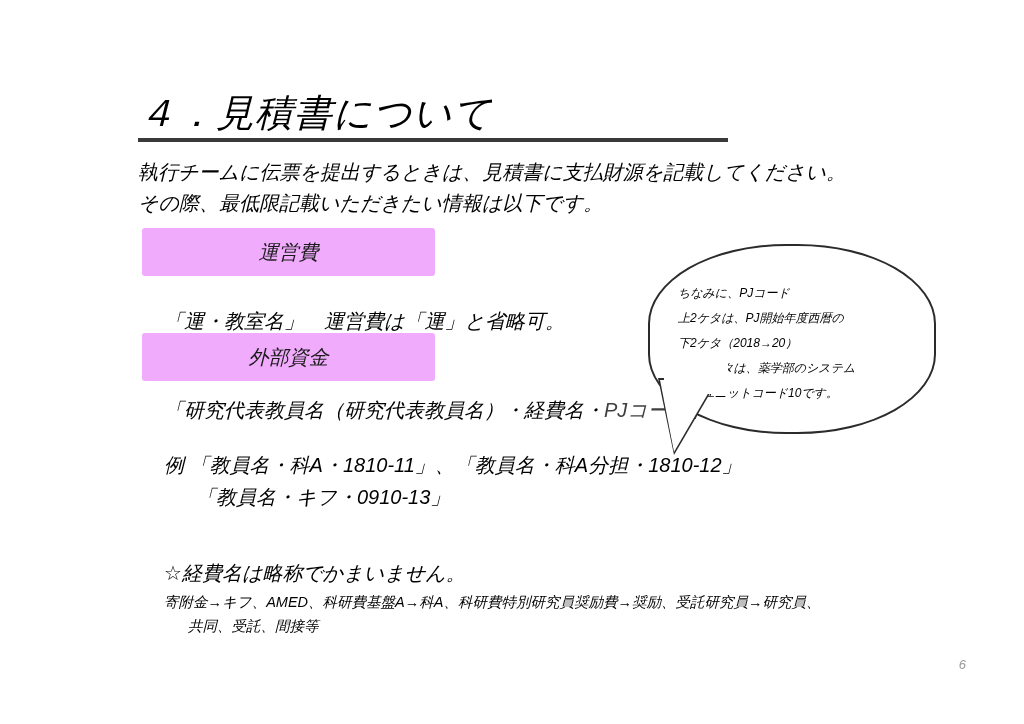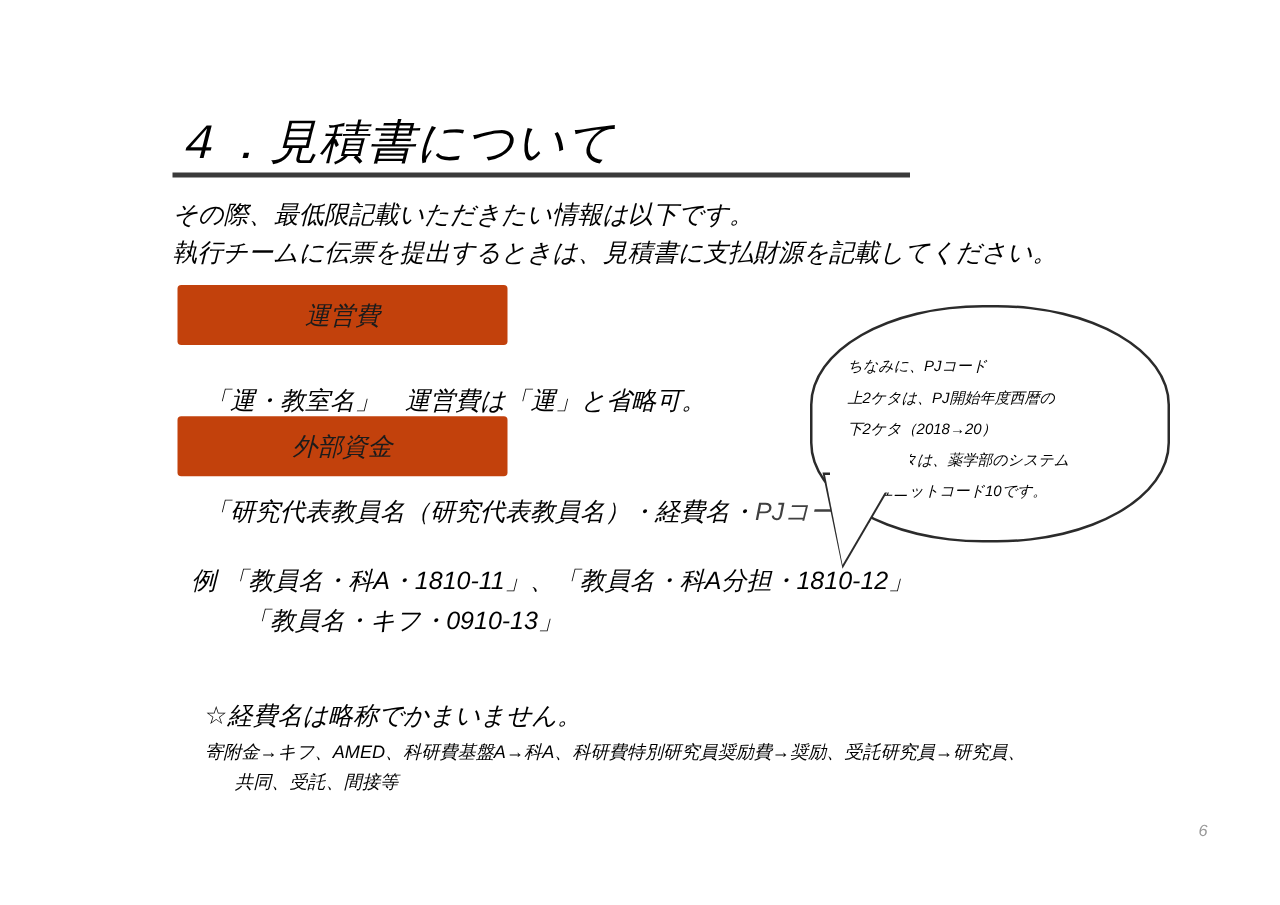--- a/index.html
+++ b/index.html
@@ -37,42 +37,42 @@
   .lead {
     position: absolute;
     left: 138px;
     top: 157px;
     font-size: 20px;
     line-height: 31px;
     white-space: nowrap;
   }
   .band {
     position: absolute;
-    background: #c2410c;
-    width: 264px;
+    background: #f0abfc;
+    width: 293px;
     height: 48px;
     border-radius: 3px;
     display: flex;
     align-items: center;
     justify-content: center;
     font-size: 20px;
     color: #1b1b1b;
   }
   .band-1 { left: 142px; top: 228px; }
   .band-2 { left: 142px; top: 333px; }
 
   .line {
     position: absolute;
     font-size: 20px;
     white-space: nowrap;
     line-height: 30px;
   }
   .l-unei { left: 164px; top: 290px; margin-top: 16px; }
   .l-gaibu { left: 164px; top: 395px; }
-  .l-ex1 { left: 153px; top: 450px; }
+  .l-ex1 { left: 164px; top: 450px; }
   .l-ex2 { left: 196px; top: 482px; }
   .l-star1 { left: 164px; top: 527px; }
   .l-star2 { left: 164px; top: 558px; }
 
   .red { color: #404040; }
 
   .small-note {
     position: absolute;
     left: 164px;
     top: 590px;
@@ -145,22 +145,22 @@
 </style>
 </head>
 <body>
 
 <div class="slide">
 
   <div class="title">４．見積書について</div>
   <div class="title-rule"></div>
 
   <div class="lead">
+    <div>執行チームに伝票を提出するときは、見積書に支払財源を記載してください。</div>
     <div>その際、最低限記載いただきたい情報は以下です。</div>
-    <div>執行チームに伝票を提出するときは、見積書に支払財源を記載してください。</div>
   </div>
 
   <div class="band band-1">
     <span>運営費</span>
   </div>
   <div class="line l-unei">「運・教室名」　運営費は「運」と省略可。</div>
 
   <div class="band band-2">
     <span>外部資金</span>
   </div>

